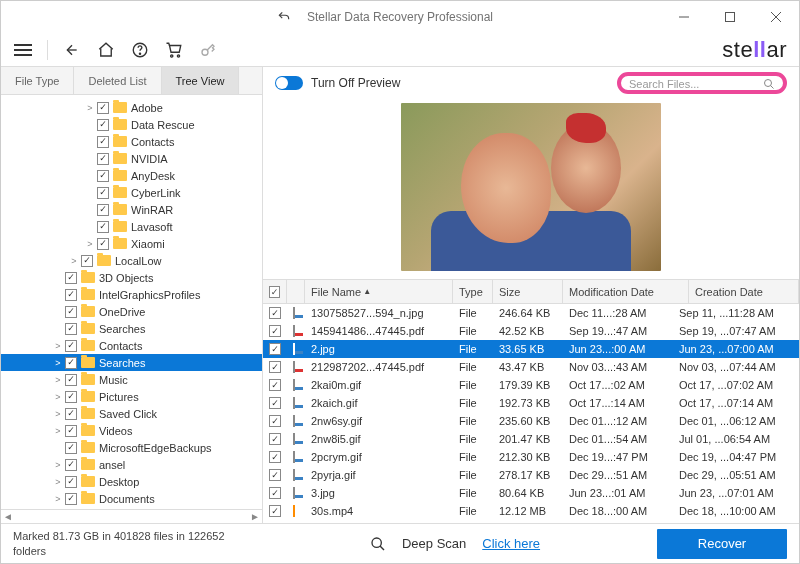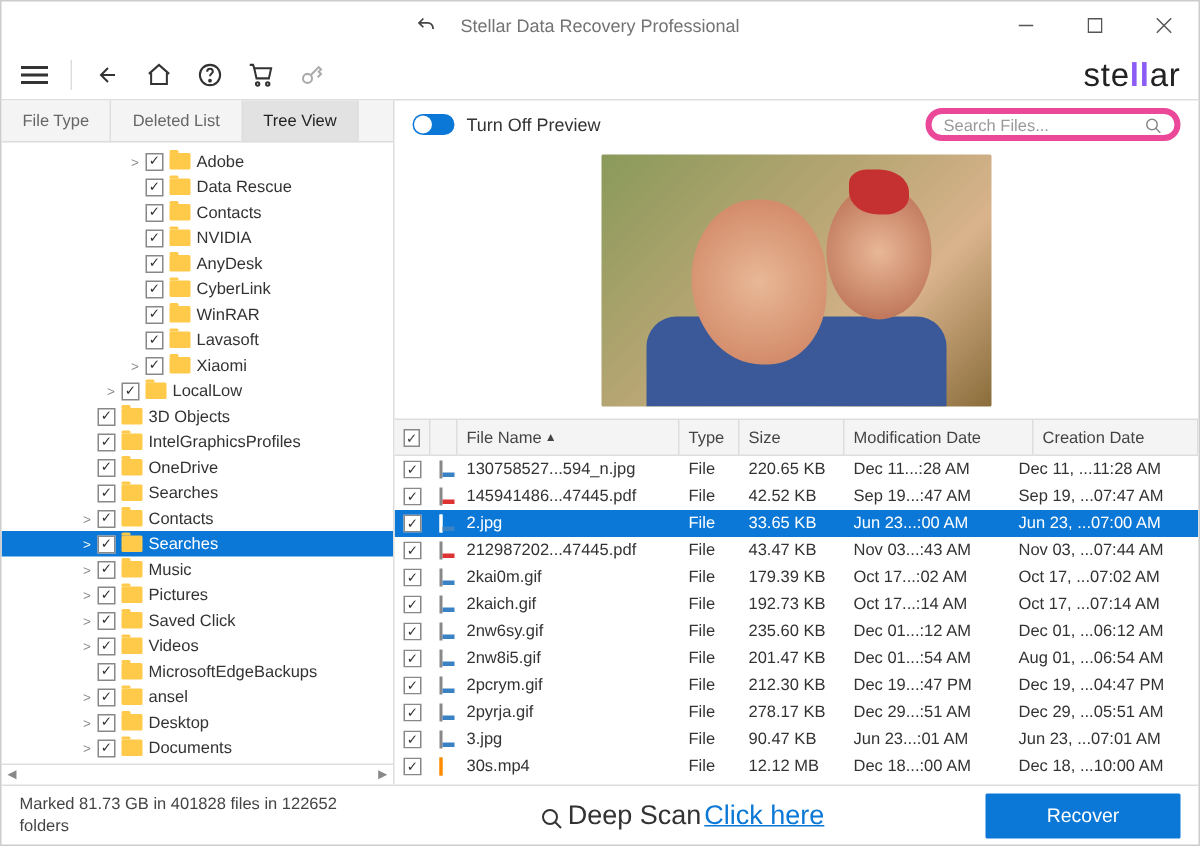--- a/index.html
+++ b/index.html
@@ -57,21 +57,21 @@
 .ft-row { height: 18px; display: flex; align-items: center; font-size: 11px; }
 .ft-row.selected { background: #0b78d7; color: #fff; }
 .ft-row .chk { width: 12px; height: 12px; border: 1px solid #888; background: #fff; display: flex; align-items: center; justify-content: center; font-size: 9px; color: #333; }
 .ft-row .ficon { width: 12px; height: 14px; border: 1px solid #888; background: #fff; position: relative; }
 .ft-row .ficon.pdf::after { content: ""; position: absolute; bottom: 1px; left: 1px; width: 8px; height: 3px; background: #d33; }
 .ft-row .ficon.img::after { content: ""; position: absolute; bottom: 1px; left: 1px; width: 8px; height: 3px; background: #3b82c4; }
 .ft-row .ficon.vid { background: #ff8c00; border-color: #ff8c00; }
 .ft-row.selected .ficon { border-color: #fff; }
 .statusbar { height: 40px; border-top: 1px solid #ddd; display: flex; align-items: center; padding: 0 12px; font-size: 11px; justify-content: space-between; }
 .statusbar .status-left { width: 240px; color: #444; line-height: 1.3; }
-.statusbar .deep-scan { display: flex; align-items: flex-end; gap: 2px; color: #333; font-size: 18px; }
+.statusbar .deep-scan { display: flex; align-items: center; gap: 16px; color: #333; font-size: 13px; }
 .statusbar .deep-scan a { color: #0b78d7; text-decoration: underline; }
 .recover-btn { width: 130px; height: 30px; background: #0b78d7; color: #fff; display: flex; align-items: center; justify-content: center; font-size: 13px; border-radius: 1px; }
 .sort-arrow { font-size: 8px; margin-left: 2px; }
 svg { display: block; }
 </style>
 </head>
 <body>
 
 <div class="titlebar">
   <span class="icon-undo">
@@ -369,23 +369,23 @@
         <div class="col col-cdate">Creation Date</div>
       </div>
       <div class="ft-body" id="ft-body">
           <div class="ft-row">
             <div class="col col-chk">
               <span class="chk">✓</span>
             </div>
             <div class="col col-icon"><span class="ficon img"></span></div>
             <div class="col col-name">130758527...594_n.jpg</div>
             <div class="col col-type">File</div>
-            <div class="col col-size">220.65 KB</div>
+            <div class="col col-size">246.64 KB</div>
             <div class="col col-cdate">Dec 11...:28 AM</div>
-            <div class="col col-mdate">Dec 11, ...11:28 AM</div>
+            <div class="col col-mdate">Sep 11, ...11:28 AM</div>
           </div>
           <div class="ft-row">
             <div class="col col-chk">
               <span class="chk">✓</span>
             </div>
             <div class="col col-icon"><span class="ficon pdf"></span></div>
             <div class="col col-name">145941486...47445.pdf</div>
             <div class="col col-type">File</div>
             <div class="col col-size">42.52 KB</div>
             <div class="col col-cdate">Sep 19...:47 AM</div>
@@ -448,21 +448,21 @@
           </div>
           <div class="ft-row">
             <div class="col col-chk">
               <span class="chk">✓</span>
             </div>
             <div class="col col-icon"><span class="ficon img"></span></div>
             <div class="col col-name">2nw8i5.gif</div>
             <div class="col col-type">File</div>
             <div class="col col-size">201.47 KB</div>
             <div class="col col-cdate">Dec 01...:54 AM</div>
-            <div class="col col-mdate">Aug 01, ...06:54 AM</div>
+            <div class="col col-mdate">Jul 01, ...06:54 AM</div>
           </div>
           <div class="ft-row">
             <div class="col col-chk">
               <span class="chk">✓</span>
             </div>
             <div class="col col-icon"><span class="ficon img"></span></div>
             <div class="col col-name">2pcrym.gif</div>
             <div class="col col-type">File</div>
             <div class="col col-size">212.30 KB</div>
             <div class="col col-cdate">Dec 19...:47 PM</div>
@@ -479,21 +479,21 @@
             <div class="col col-cdate">Dec 29...:51 AM</div>
             <div class="col col-mdate">Dec 29, ...05:51 AM</div>
           </div>
           <div class="ft-row">
             <div class="col col-chk">
               <span class="chk">✓</span>
             </div>
             <div class="col col-icon"><span class="ficon img"></span></div>
             <div class="col col-name">3.jpg</div>
             <div class="col col-type">File</div>
-            <div class="col col-size">90.47 KB</div>
+            <div class="col col-size">80.64 KB</div>
             <div class="col col-cdate">Jun 23...:01 AM</div>
             <div class="col col-mdate">Jun 23, ...07:01 AM</div>
           </div>
           <div class="ft-row">
             <div class="col col-chk">
               <span class="chk">✓</span>
             </div>
             <div class="col col-icon"><span class="ficon vid"></span></div>
             <div class="col col-name">30s.mp4</div>
             <div class="col col-type">File</div>

